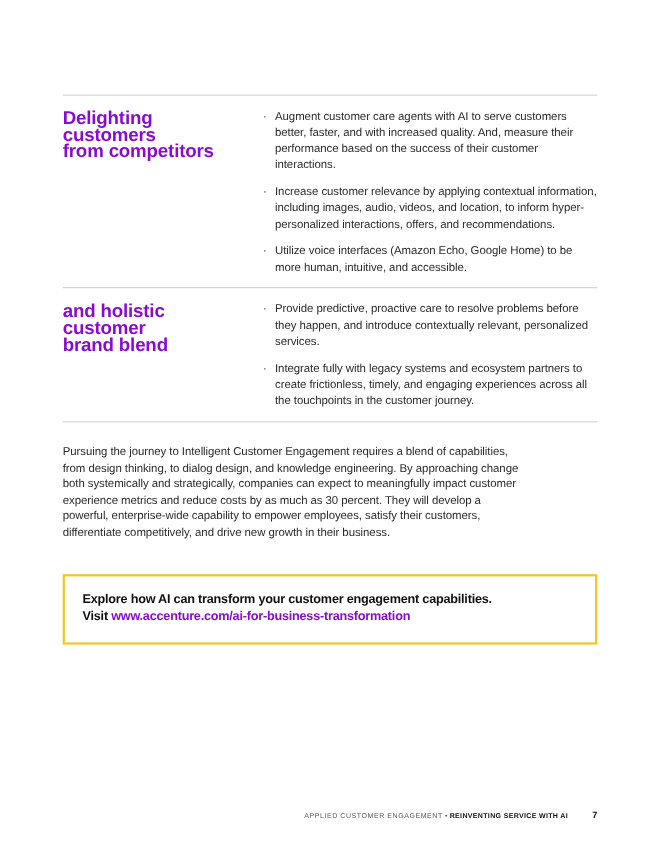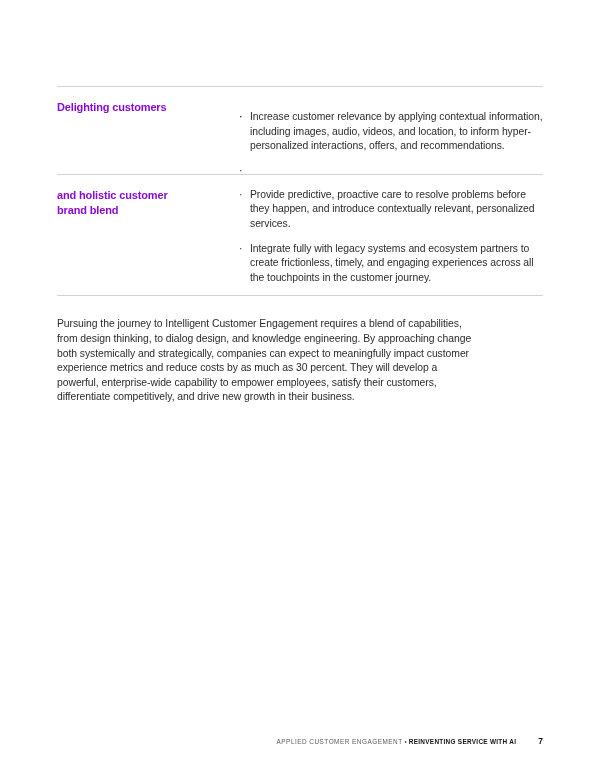--- a/index.html
+++ b/index.html
@@ -55,21 +55,21 @@
   }
   .col-body {
     flex: 1 1 auto;
     padding-left: 9px;
     box-sizing: border-box;
   }
 
   .head-text {
     color: #8a0ad2;
     font-weight: bold;
-    font-size: 11px;
+    font-size: 17px;
     line-height: 15.2px;
     letter-spacing: -0.15px;
     margin: 0;
   }
 
   
   ul.bullets {
     list-style: none;
     margin: 0;
     padding: 0;
@@ -169,26 +169,27 @@
 
 <div class="page">
 
   <div class="content">
 
     <div class="rule rule-top"></div>
 
     <div class="row row-first">
       <div class="col-head">
         <p class="head-text">Delighting customers</p>
+        <p class="head-text">from competitors</p>
       </div>
       <div class="col-body">
         <ul class="bullets">
-          <li><span class="dot">·</span></li>
+          <li><span class="dot">·</span><span>Augment customer care agents with AI to serve customers better, faster, and with increased quality. And, measure their performance based on the success of their customer interactions.</span></li>
           <li><span class="dot">·</span><span>Increase customer relevance by applying contextual information, including images, audio, videos, and location, to inform hyper-personalized interactions, offers, and recommendations.</span></li>
-          <li><span class="dot">·</span></li>
+          <li><span class="dot">·</span><span>Utilize voice interfaces (Amazon Echo, Google Home) to be more human, intuitive, and accessible.</span></li>
         </ul>
       </div>
     </div>
 
     <div class="rule rule-mid"></div>
 
     <div class="row row-second">
       <div class="col-head">
         <p class="head-text">and holistic customer</p>
         <p class="head-text">brand blend</p>
@@ -198,20 +199,24 @@
           <li><span class="dot">·</span><span>Provide predictive, proactive care to resolve problems before they happen, and introduce contextually relevant, personalized services.</span></li>
           <li><span class="dot">·</span><span>Integrate fully with legacy systems and ecosystem partners to create frictionless, timely, and engaging experiences across all the touchpoints in the customer journey.</span></li>
         </ul>
       </div>
     </div>
 
     <div class="rule rule-bot"></div>
 
     <p class="para">Pursuing the journey to Intelligent Customer Engagement requires a blend of capabilities, from design thinking, to dialog design, and knowledge engineering. By approaching change both systemically and strategically, companies can expect to meaningfully impact customer experience metrics and reduce costs by as much as 30 percent. They will develop a powerful, enterprise-wide capability to empower employees, satisfy their customers, differentiate competitively, and drive new growth in their business.</p>
 
+    <div class="cta">
+      <p class="cta-line">Explore how AI can transform your customer engagement capabilities.</p>
+      <p class="cta-line"><span>Visit </span><span class="cta-url">www.accenture.com/ai-for-business-transformation</span></p>
+    </div>
 
   </div>
 
   <div class="footer">
     <div class="footer-inner">
       <span class="footer-text">APPLIED CUSTOMER ENGAGEMENT</span>
       <span class="footer-sep">•</span>
       <span class="footer-text"><b>REINVENTING SERVICE WITH AI</b></span>
       <span class="footer-page">7</span>
     </div>

